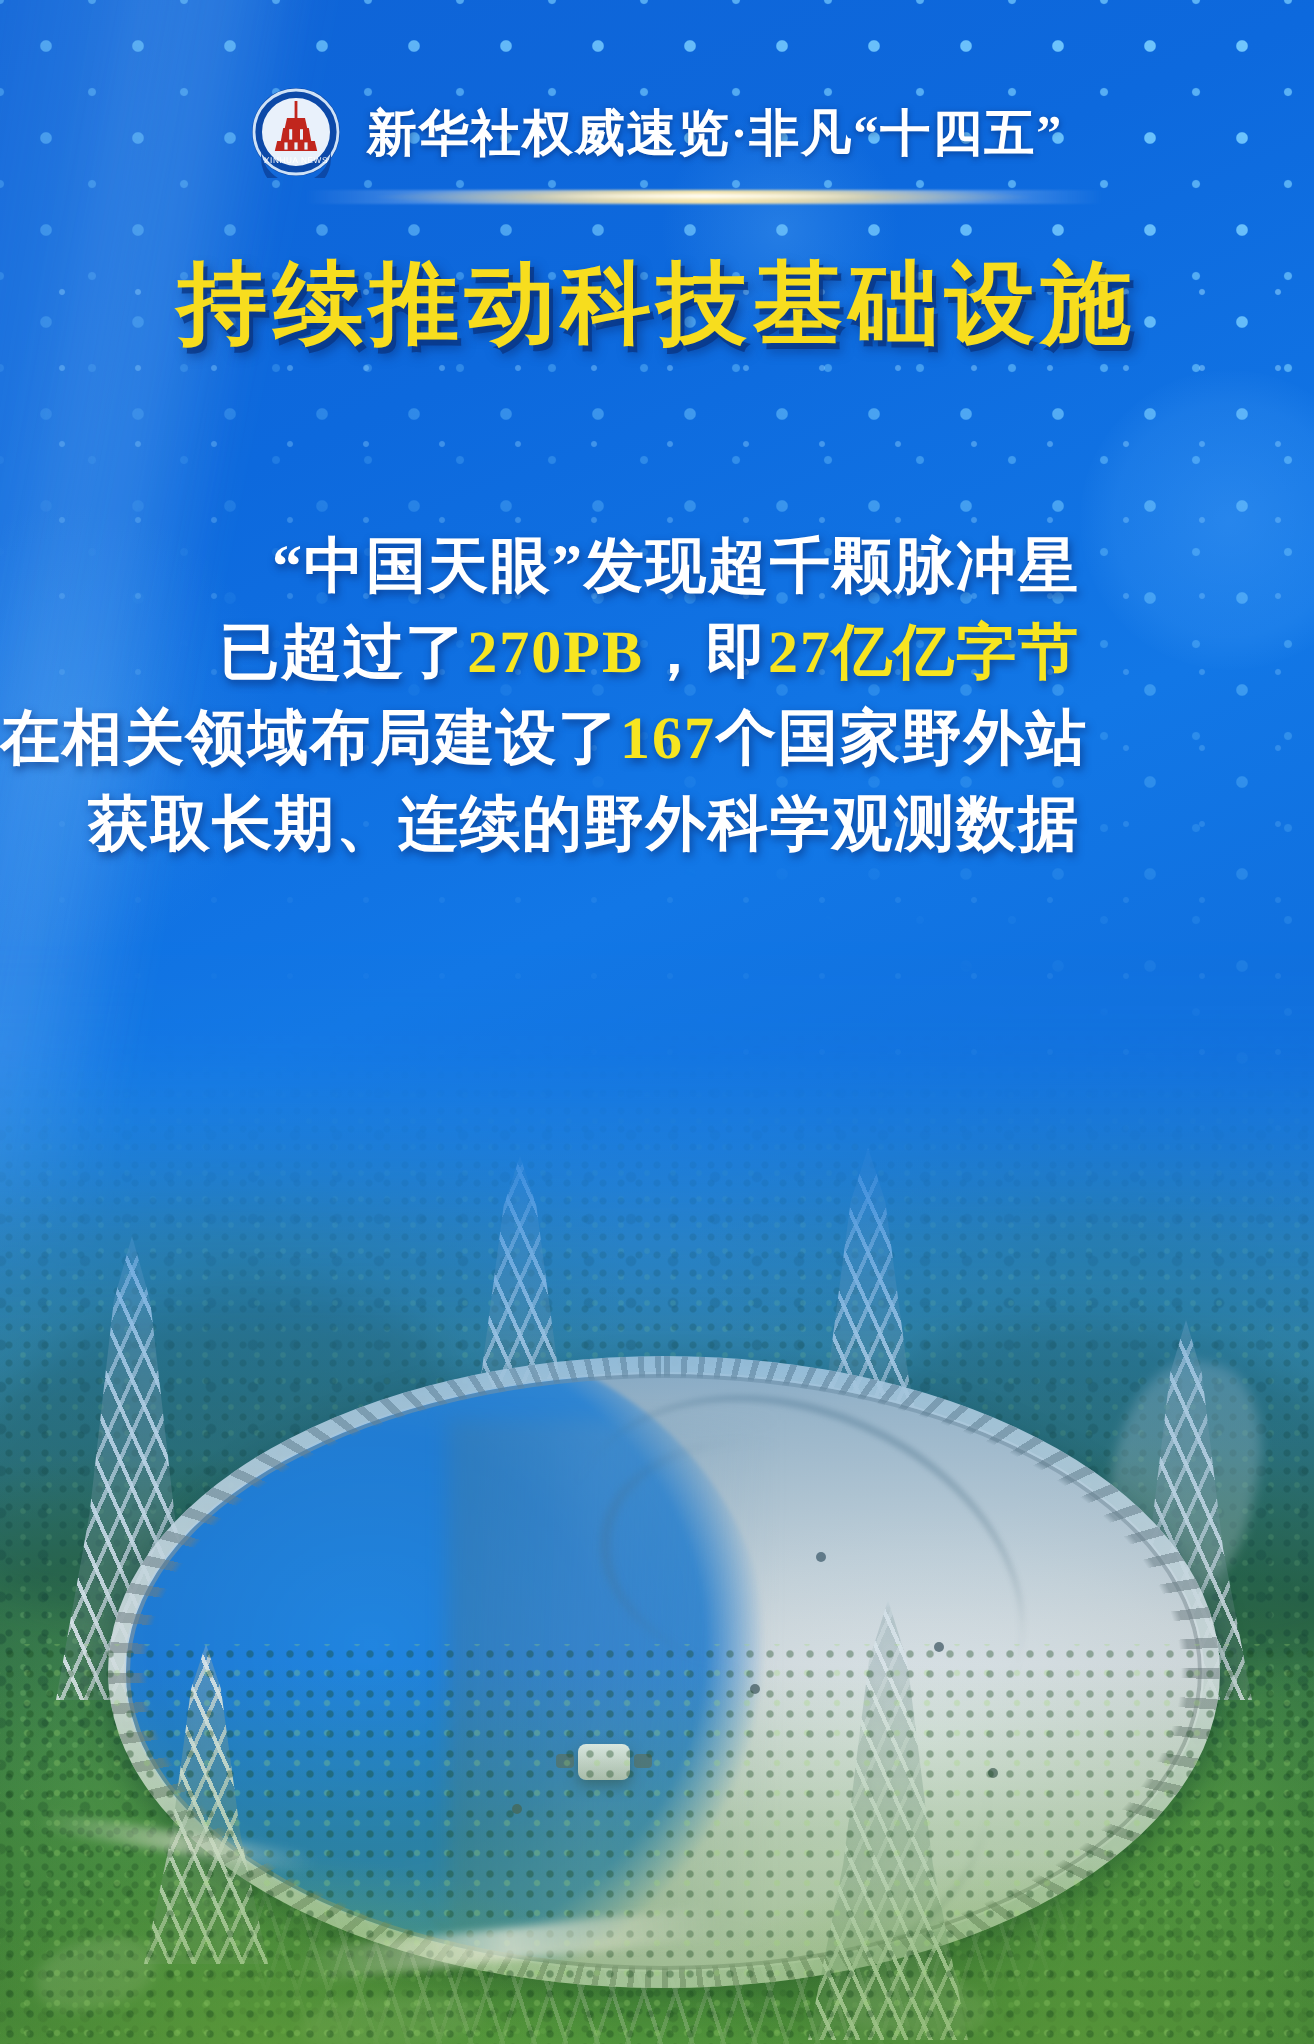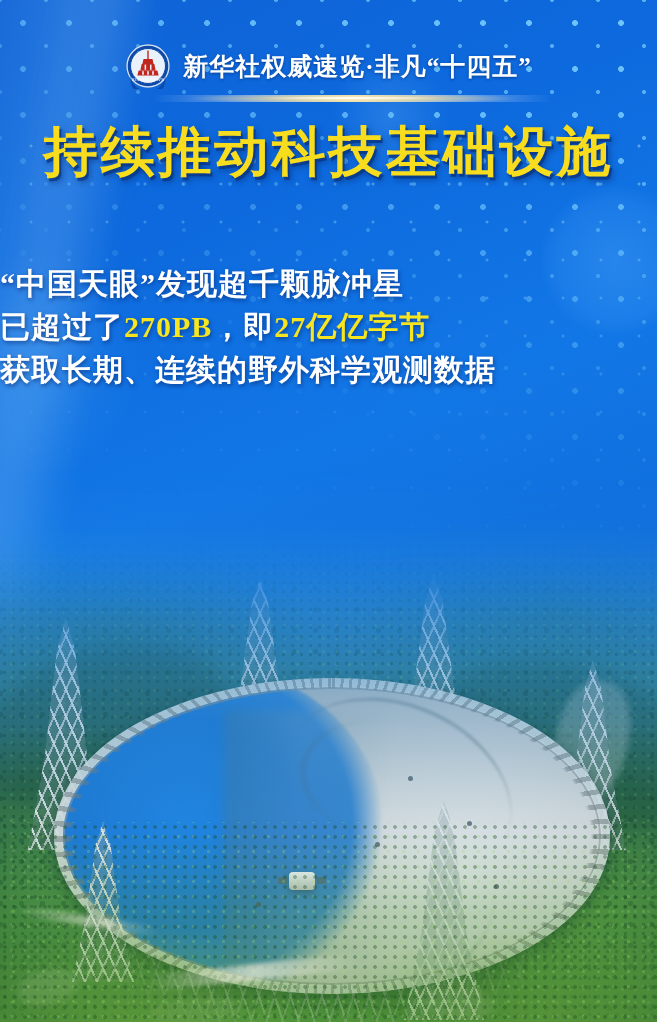--- a/index.html
+++ b/index.html
@@ -79,31 +79,31 @@
   .divider::after{
     content:"";position:absolute;left:28%;top:2px;width:44%;height:2px;
     background:linear-gradient(90deg,rgba(255,255,255,0),rgba(255,255,255,.95),rgba(255,255,255,0));
     filter:blur(.4px);
   }
 
   
   .headline{
     position:absolute;left:0;top:124px;width:657px;text-align:center;
     font-family:"Liberation Serif","DejaVu Serif",serif;
-    font-size:54px;font-weight:700;line-height:56px;
+    font-size:45px;font-weight:700;line-height:56px;
     color:#f7dd1e;letter-spacing:3px;
     text-shadow:
       2px 3px 0 rgba(9,52,130,.75),
       3px 4px 6px rgba(5,35,100,.55);
   }
   .headline .hl-line{display:block;}
 
   
   .body-text{
-    position:absolute;left:0;top:262px;width:540px;text-align:left;
+    position:absolute;left:0;top:262px;width:540px;text-align:right;
     font-family:"Liberation Serif","DejaVu Serif",serif;
     font-size:30px;font-weight:700;line-height:43px;
     color:#ffffff;letter-spacing:1px;
     text-shadow:1px 2px 4px rgba(6,40,110,.65);
   }
   .body-text .bl{display:block;white-space:nowrap;}
   .hi{color:#f7e520;}
 
   
   .photo{
@@ -310,20 +310,21 @@
   </div>
   <div class="divider"></div>
 
   <div class="headline">
     <span class="hl-line">持续推动科技基础设施</span>
   </div>
 
   <div class="body-text" id="body-text">
       <span class="bl"><span>“中国天眼”发现超千颗脉冲星</span></span>
       <span class="bl"><span>已超过了</span><span class="hi">270PB</span><span>，即</span><span class="hi">27亿亿字节</span></span>
+      <span class="bl"><span>在相关领域布局建设了</span><span class="hi">167</span><span>个国家野外站</span></span>
       <span class="bl"><span>获取长期、连续的野外科学观测数据</span></span>
     </div>
 
   <div class="photo">
     <div class="photo-inner">
       <div class="terrain"></div>
       <div class="foliage"></div>
 
       <div class="ridge r1"></div>
       <div class="ridge r2"></div>

